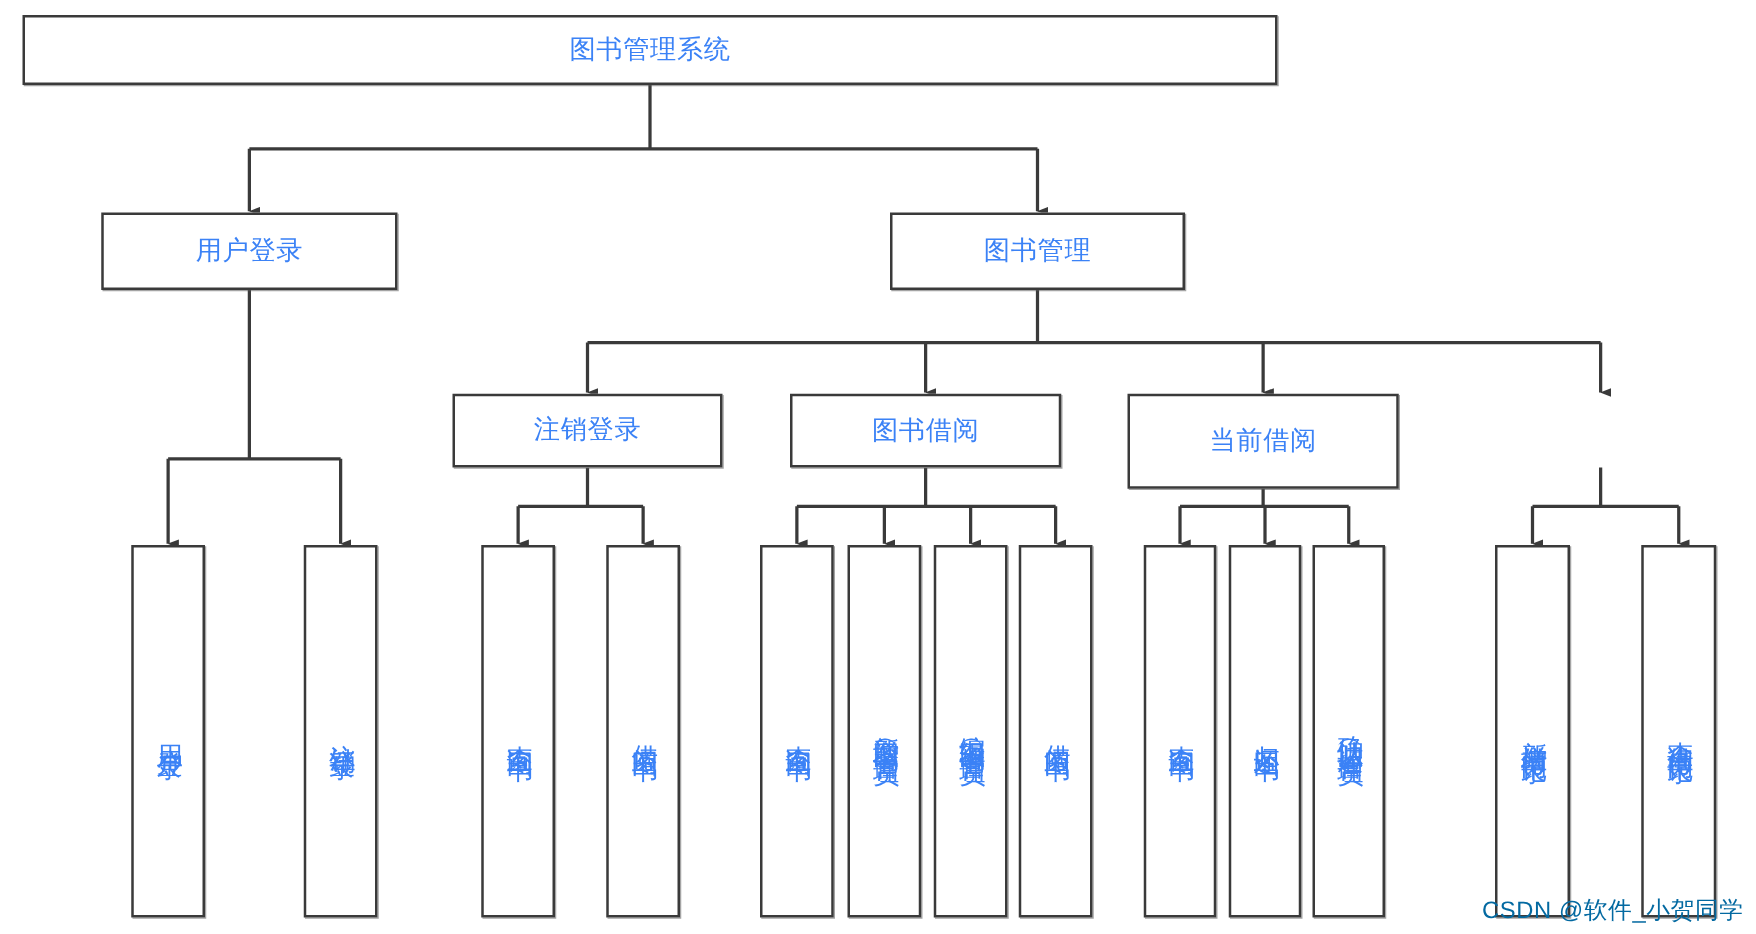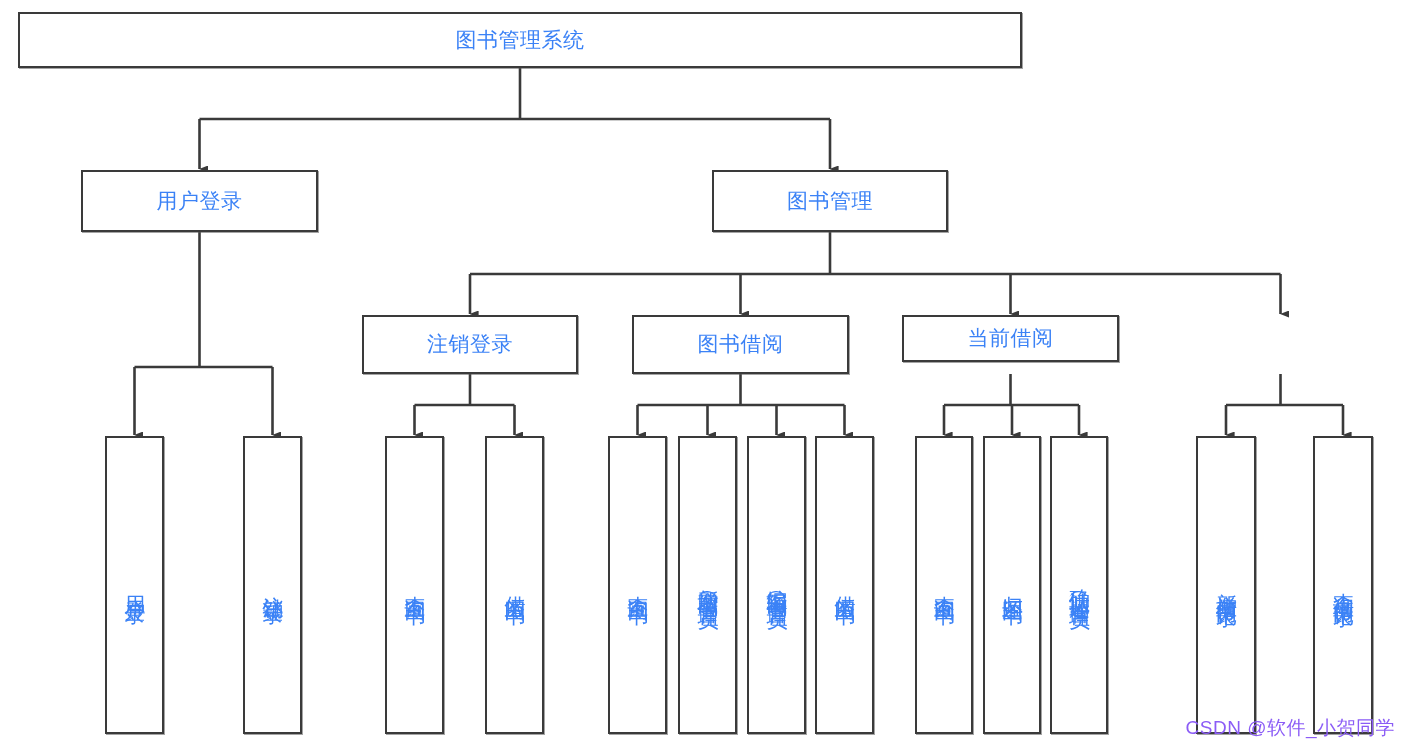--- a/index.html
+++ b/index.html
@@ -45,21 +45,21 @@
   .node.vertical .label {
     writing-mode: vertical-rl;
     text-orientation: upright;
     letter-spacing: 3px;
     font-size: 21px;
   }
   .watermark {
     position: absolute;
     right: 10px;
     bottom: 6px;
-    color: #8b5cf6;
+    color: #0369a1;
     font-size: 19px;
     letter-spacing: 0.5px;
     white-space: nowrap;
     user-select: none;
   }
 </style>
 </head>
 <body>
 
 <div id="diagram-root">
@@ -117,21 +117,21 @@
   <div class="node" style="left: 712px; top: 170px; width: 236px; height: 62px;">
     <span class="label">图书管理</span>
   </div>
 
   <div class="node" style="left: 362px; top: 315px; width: 216px; height: 59px;">
     <span class="label">注销登录</span>
   </div>
   <div class="node" style="left: 632px; top: 315px; width: 217px; height: 59px; font-family: Liberation Serif, serif;">
     <span class="label">图书借阅</span>
   </div>
-  <div class="node" style="left: 902px; top: 315px; width: 217px; height: 47px;">
+  <div class="node" style="left: 902px; top: 315px; width: 217px; height: 76px;">
     <span class="label">当前借阅</span>
   </div>
 
   <div class="node vertical" style="left: 105px; top: 436px; width: 59px; height: 298px;">
     <span class="label">用户登录</span>
   </div>
   <div class="node vertical" style="left: 243px; top: 436px; width: 59px; height: 298px;">
     <span class="label">注销登录</span>
   </div>
 

